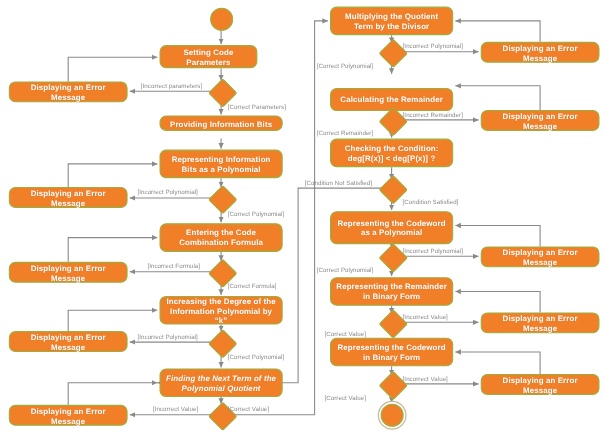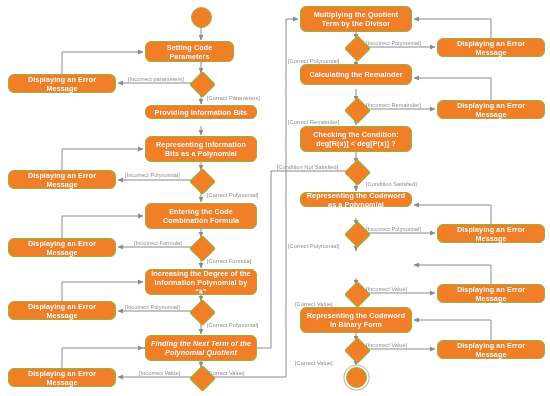--- a/index.html
+++ b/index.html
@@ -140,23 +140,24 @@
   <div class="endnode" style="left:346px;top:367px;"></div>
 
   <div class="node" style="left:145px;top:41px;width:89px;height:21px;">Setting Code Parameters</div>
   <div class="node" style="left:145px;top:105px;width:112px;height:14px;">Providing Information Bits</div>
   <div class="node" style="left:145px;top:136px;width:112px;height:26px;">Representing Information Bits as a Polynomial</div>
   <div class="node" style="left:145px;top:203px;width:112px;height:26px;">Entering the Code Combination Formula</div>
   <div class="node" style="left:145px;top:269px;width:112px;height:26px;">Increasing the Degree of the Information Polynomial by “k”</div>
   <div class="node" style="left:145px;top:335px;width:112px;height:26px;font-style:italic;">Finding the Next Term of the Polynomial Quotient</div>
 
   <div class="node" style="left:300px;top:6px;width:112px;height:26px;">Multiplying the Quotient Term by the Divisor</div>
-  <div class="node" style="left:300px;top:64px;width:112px;height:21px;">Calculating the Remainder</div>
+  <div class="node" style="left:300px;top:80px;width:112px;height:21px;">Calculating the Remainder</div>
   <div class="node" style="left:300px;top:126px;width:112px;height:26px;">Checking the Condition: deg[R(x)] &lt; deg[P(x)] ?</div>
-  <div class="node" style="left:300px;top:192px;width:112px;height:15px;">Representing the Codeword as a Polynomial</div>
+  <div class="node" style="left:300px;top:192px;width:112px;height:30px;">Representing the Codeword as a Polynomial</div>
+  <div class="node" style="left:300px;top:252px;width:112px;height:26px;">Representing the Remainder in Binary Form</div>
   <div class="node" style="left:300px;top:307px;width:112px;height:26px;">Representing the Codeword in Binary Form</div>
 
   <div class="node err" style="left:8px;top:74px;width:108px;height:19px;">Displaying an Error Message</div>
   <div class="node err" style="left:8px;top:170px;width:108px;height:19px;">Displaying an Error Message</div>
   <div class="node err" style="left:8px;top:238px;width:108px;height:19px;">Displaying an Error Message</div>
   <div class="node err" style="left:8px;top:301px;width:108px;height:19px;">Displaying an Error Message</div>
   <div class="node err" style="left:8px;top:368px;width:108px;height:19px;">Displaying an Error Message</div>
   <div class="node err" style="left:437px;top:38px;width:108px;height:19px;">Displaying an Error Message</div>
   <div class="node err" style="left:437px;top:100px;width:108px;height:19px;">Displaying an Error Message</div>
   <div class="node err" style="left:437px;top:224px;width:108px;height:19px;">Displaying an Error Message</div>

